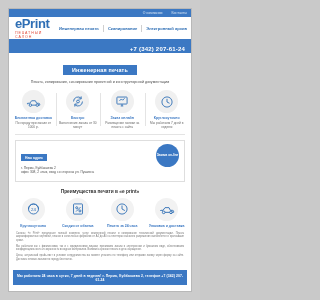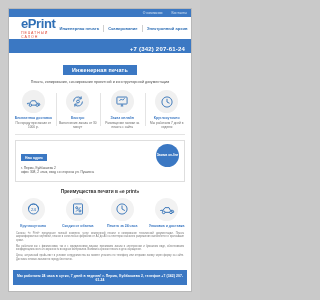--- a/index.html
+++ b/index.html
@@ -27,21 +27,21 @@
     display: flex; gap: 9px;
     font-size: 3.4px; color: #dce9f7; letter-spacing: .1px;
   }
   .toplinks span { cursor: pointer; }
 
   .headrow {
     position: absolute; left: 0; top: 8px; right: 0; height: 22px;
     background: #ffffff;
     display: flex; align-items: center;
   }
-  .logo { padding-left: 12px; width: 68px; }
+  .logo { padding-left: 6px; width: 68px; }
   .logo-main {
     font-size: 13px; font-weight: bold; line-height: 13px;
     color: #2f6fb5; letter-spacing: -.4px;
   }
   .logo-sub {
     font-size: 3.6px; color: #e14a3a; letter-spacing: .9px;
     text-transform: uppercase; margin-top: 1px;
   }
   .mainnav {
     display: flex; align-items: center; gap: 0;

